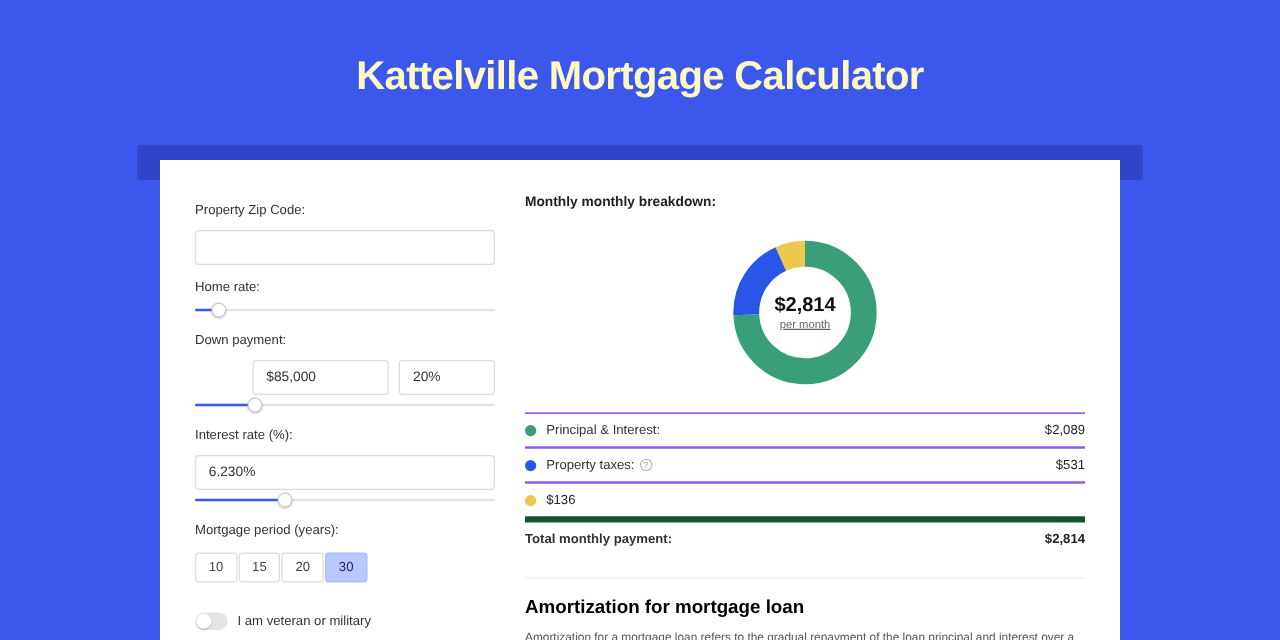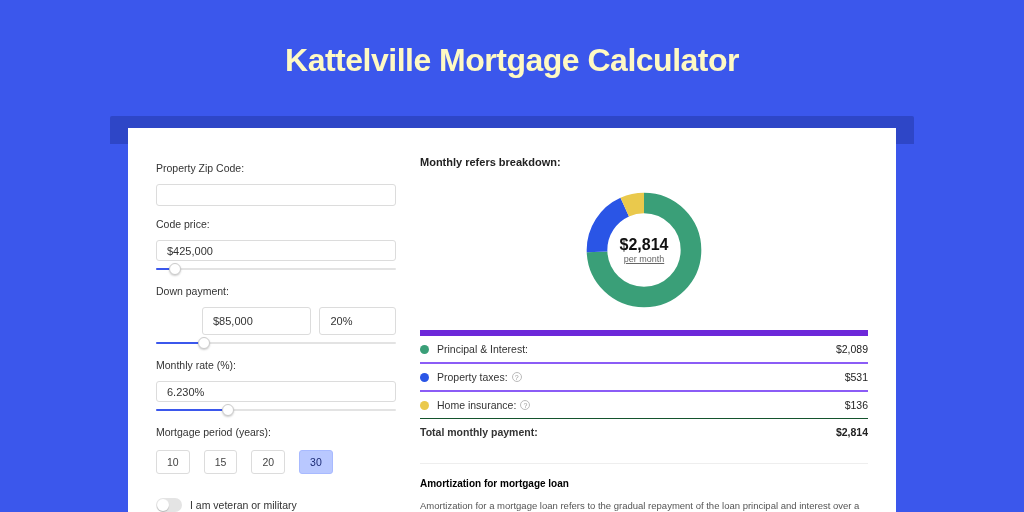--- a/index.html
+++ b/index.html
@@ -103,21 +103,21 @@
     width: 12px;
     height: 12px;
     background: #fff;
     border: 1px solid #ccc;
     border-radius: 50%;
     box-shadow: 0 1px 2px rgba(0,0,0,.2);
     transform: translateX(-50%);
   }
   .period-row {
     display: flex;
-    gap: 14px;
+    gap: 1px;
     margin-top: 2px;
   }
   .period-btn {
     flex: 0 0 auto;
     padding: 5px 10px;
     border: 1px solid #dcdcdc;
     border-radius: 3px;
     font-size: 10.5px;
     color: #444;
     background: #fff;
@@ -199,52 +199,52 @@
   }
   .line {
     display: flex;
     align-items: center;
     gap: 8px;
     font-size: 10.5px;
     color: #333;
     padding: 7px 0;
     border-top: 2px solid #8b5cf6;
   }
-  .line:first-of-type { border-top: 6px solid #6d28d9; justify-content: center; }
+  .line:first-of-type { border-top: 1px solid #6d28d9; justify-content: center; }
   .line .dot {
     width: 9px;
     height: 9px;
     border-radius: 50%;
     flex-shrink: 0;
   }
   .line .label { flex: 1; display: flex; align-items: center; gap: 4px; }
   .line .info {
     width: 10px;
     height: 10px;
     border: 1px solid #bbb;
     border-radius: 50%;
     display: inline-flex;
     align-items: center;
     justify-content: center;
     font-size: 7px;
     color: #999;
   }
   .line .val { font-size: 10.5px; color: #222; }
   .line.total {
-    border-top: 1px solid #14532d;
+    border-top: 5px solid #14532d;
     font-weight: 700;
   }
   .line.total .val { font-weight: 700; }
   .amort {
     margin-top: 4px;
     border-top: 1px solid #eee;
     padding-top: 14px;
   }
   .amort-title {
-    font-size: 10px;
+    font-size: 15px;
     font-weight: 700;
     margin-bottom: 10px;
   }
   .amort-text {
     font-size: 9.5px;
     color: #555;
     line-height: 1.4;
   }
 </style>
 </head>
@@ -255,40 +255,39 @@
 </div>
 <div class="title-underline"></div>
 
 <div class="card">
 
   <div class="left">
 
     <div class="field-label">Property Zip Code:</div>
     <input class="text-input" value="" style="">
 
-    <div class="field-label">Code price:</div>
-    <input class="text-input" value="$425,000" style="">
+    <div class="field-label">Home rate:</div>
     <div class="slider">
       <div class="track"></div>
       <div class="fill" id="price-fill" style="width: 8%;"></div>
       <div class="thumb" id="price-thumb" style="left: 8%;"></div>
     </div>
 
     <div class="field-label">Down payment:</div>
     <div class="dp-row">
       <input class="text-input" value="$85,000" style="">
       <input class="text-input" value="20%" style="">
     </div>
     <div class="slider">
       <div class="track"></div>
       <div class="fill" id="dp-fill" style="width: 20%;"></div>
       <div class="thumb" id="dp-thumb" style="left: 20%;"></div>
     </div>
 
-    <div class="field-label">Monthly rate (%):</div>
+    <div class="field-label">Interest rate (%):</div>
     <input class="text-input" value="6.230%" style="">
     <div class="slider">
       <div class="track"></div>
       <div class="fill" id="rate-fill" style="width: 30%;"></div>
       <div class="thumb" id="rate-thumb" style="left: 30%;"></div>
     </div>
 
     <div class="field-label">Mortgage period (years):</div>
     <div class="period-row" id="period-row">
         <button class="period-btn">10</button>
@@ -300,21 +299,21 @@
     <div class="toggle-row">
       <div class="toggle">
           <div class="knob"></div>
         </div>
       <div class="toggle-label">I am veteran or military</div>
     </div>
 
   </div>
 
   <div class="right">
-    <div class="section-title">Monthly refers breakdown:</div>
+    <div class="section-title">Monthly monthly breakdown:</div>
 
     <div class="donut-wrap">
       <div class="donut">
         <svg viewBox="0 0 42 42" id="donut-svg">
             <circle cx="21" cy="21" r="15.915" fill="transparent" stroke="#3a9f78" stroke-width="7" stroke-dasharray="74.23596304193319 25.76403695806681" stroke-dashoffset="0"></circle>
             <circle cx="21" cy="21" r="15.915" fill="transparent" stroke="#2a55e6" stroke-width="7" stroke-dasharray="18.86993603411514 81.13006396588486" stroke-dashoffset="-74.23596304193319"></circle>
             <circle cx="21" cy="21" r="15.915" fill="transparent" stroke="#eac94c" stroke-width="7" stroke-dasharray="6.89410092395167 93.10589907604833" stroke-dashoffset="-93.10589907604833"></circle>
           </svg>
         <div class="center">
           <div class="amount">$2,814</div>
@@ -334,24 +333,20 @@
         <div class="line">
           <span class="dot" style="background: rgb(42, 85, 230);"></span>
           <span class="label">
             <span>Property taxes:</span>
             <span class="info">?</span>
           </span>
           <span class="val">$531</span>
         </div>
         <div class="line">
           <span class="dot" style="background: rgb(234, 201, 76);"></span>
-          <span class="label">
-            <span>Home insurance:</span>
-            <span class="info">?</span>
-          </span>
           <span class="val">$136</span>
         </div>
         <div class="line total">
           <span class="label">Total monthly payment:</span>
           <span class="val">$2,814</span>
         </div>
       </div>
 
     <div class="amort">
       <div class="amort-title">Amortization for mortgage loan</div>

